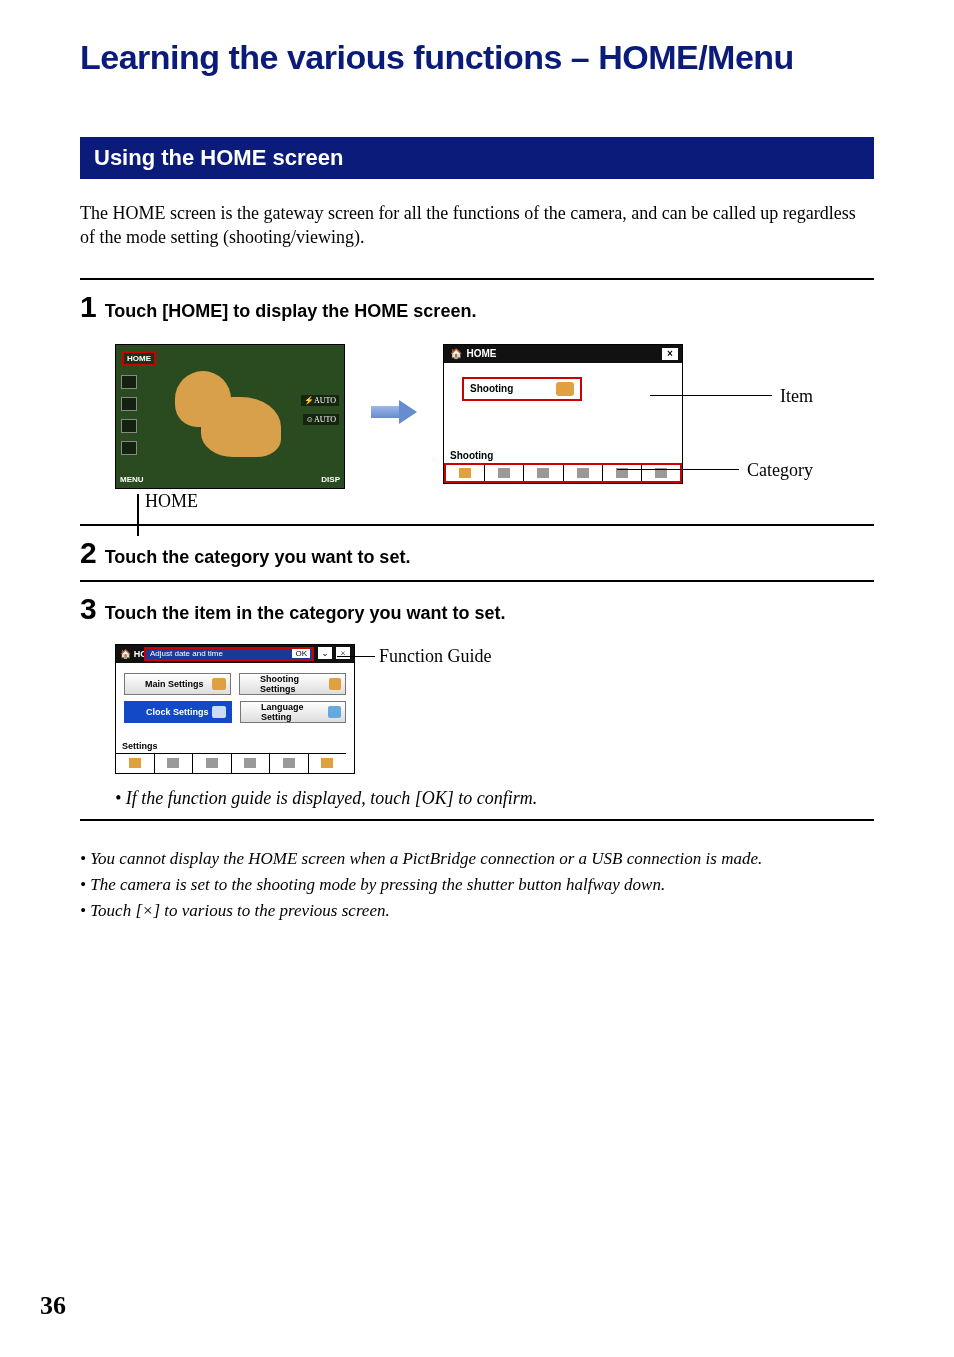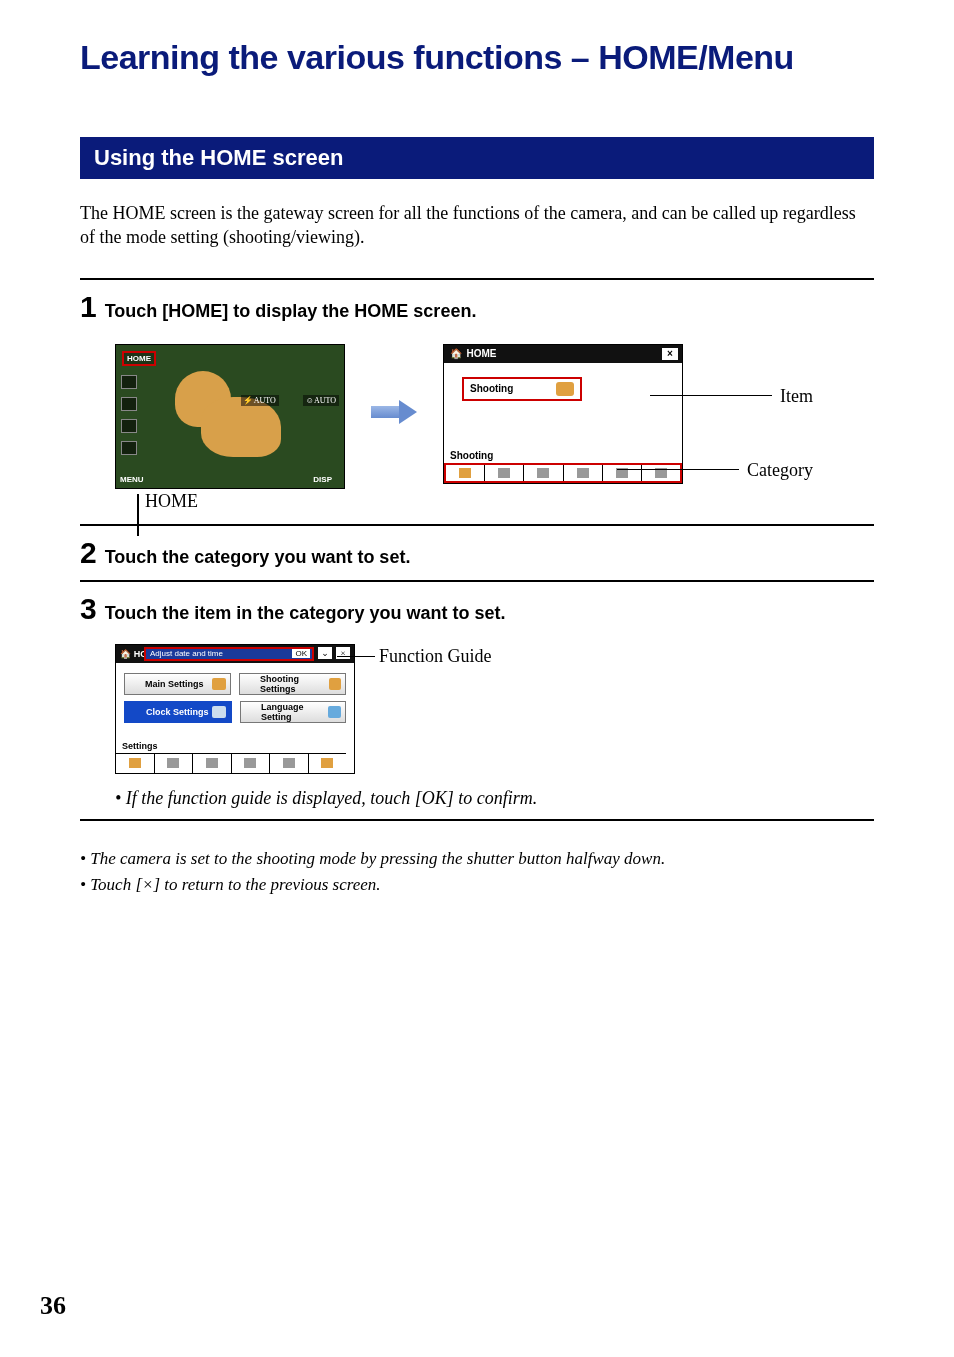--- a/index.html
+++ b/index.html
@@ -63,24 +63,24 @@
   .dog { width: 150px; height: 110px; position:relative; }
   .dog::before { content:""; position:absolute; left:20px; top:10px; width:56px; height:56px; background:#d8a04a; border-radius:50% 50% 40% 40%; }
   .dog::after { content:""; position:absolute; left:46px; top:36px; width:80px; height:60px; background:#d8a04a; border-radius:40% 50% 30% 40%; }
   .tongue { position:absolute; left:50px; top:56px; width:14px; height:18px; background:#d36; border-radius:0 0 8px 8px; }
   .home-btn {
     position:absolute; left:6px; top:6px; font-family:Arial; font-size:8px; font-weight:bold; color:#fff;
     border:2px solid #c00; padding:1px 3px; background:rgba(0,0,0,.3);
   }
   .left-icons { position:absolute; left:5px; top:30px; display:flex; flex-direction:column; gap:8px; }
   .toggle { width:16px; height:14px; background:rgba(0,0,0,.55); border:1px solid #888; }
-  .right-icons { position:absolute; right:5px; top:50px; display:flex; flex-direction:row; gap:24px; align-items:center;}
+  .right-icons { position:absolute; right:5px; top:50px; display:flex; flex-direction:column; gap:8px; align-items:flex-end;}
   .rbtn { font-size:8px; color:#fff; background:rgba(0,0,0,.5); padding:1px 3px; }
   .menu-label { position:absolute; left:4px; bottom:4px; font-family:Arial; font-size:8px; font-weight:bold; color:#fff; }
-  .disp-label{ position:absolute; right:12px; bottom:4px; font-family:Arial; font-size:8px; font-weight:bold; color:#fff;}
+  .disp-label{ position:absolute; right:4px; bottom:4px; font-family:Arial; font-size:8px; font-weight:bold; color:#fff;}
   .home-line { position:absolute; left:22px; top:150px; width:2px; height:42px; background:#000; }
   .left-wrap { position:relative; }
 
   .arrow-right { width:46px; height:24px; margin-top:56px; position:relative; }
   .arrow-right::before { content:""; position:absolute; left:0; top:6px; width:28px; height:12px; background:linear-gradient(#9bb7e6,#678ccf); }
   .arrow-right::after { content:""; position:absolute; left:28px; top:0; border-left:18px solid #678ccf; border-top:12px solid transparent; border-bottom:12px solid transparent; }
 
   .screen-right { width:240px; height:140px; border:1px solid #000; background:#fff; position:relative; }
   .sr-top { position:absolute; left:0; top:0; right:0; height:18px; background:#111; color:#fff; font-family:Arial; font-size:10px; font-weight:bold; display:flex; align-items:center; padding-left:6px; }
   .sr-top .xbox { margin-left:auto; margin-right:4px; width:16px; height:12px; background:#fff; color:#000; font-size:10px; display:flex; align-items:center;justify-content:center; }
@@ -279,17 +279,18 @@
     </div>
   </div>
   <div class="fg-label">Function Guide</div>
 </div>
 
 <p class="bul">• If the function guide is displayed, touch [OK] to confirm.</p>
 
 <hr class="thick">
 
 <div class="notes">
+  <p class="bul">• You cannot display the HOME screen when a PictBridge connection or a USB connection is made.</p>
   <p class="bul">• The camera is set to the shooting mode by pressing the shutter button halfway down.</p>
-  <p class="bul">• Touch [×] to return to the previous screen.</p>
+  <p class="bul">• Touch [×] to various to the previous screen.</p>
 </div>
 
 <div class="pagenum">36</div>
 
 </body></html>

